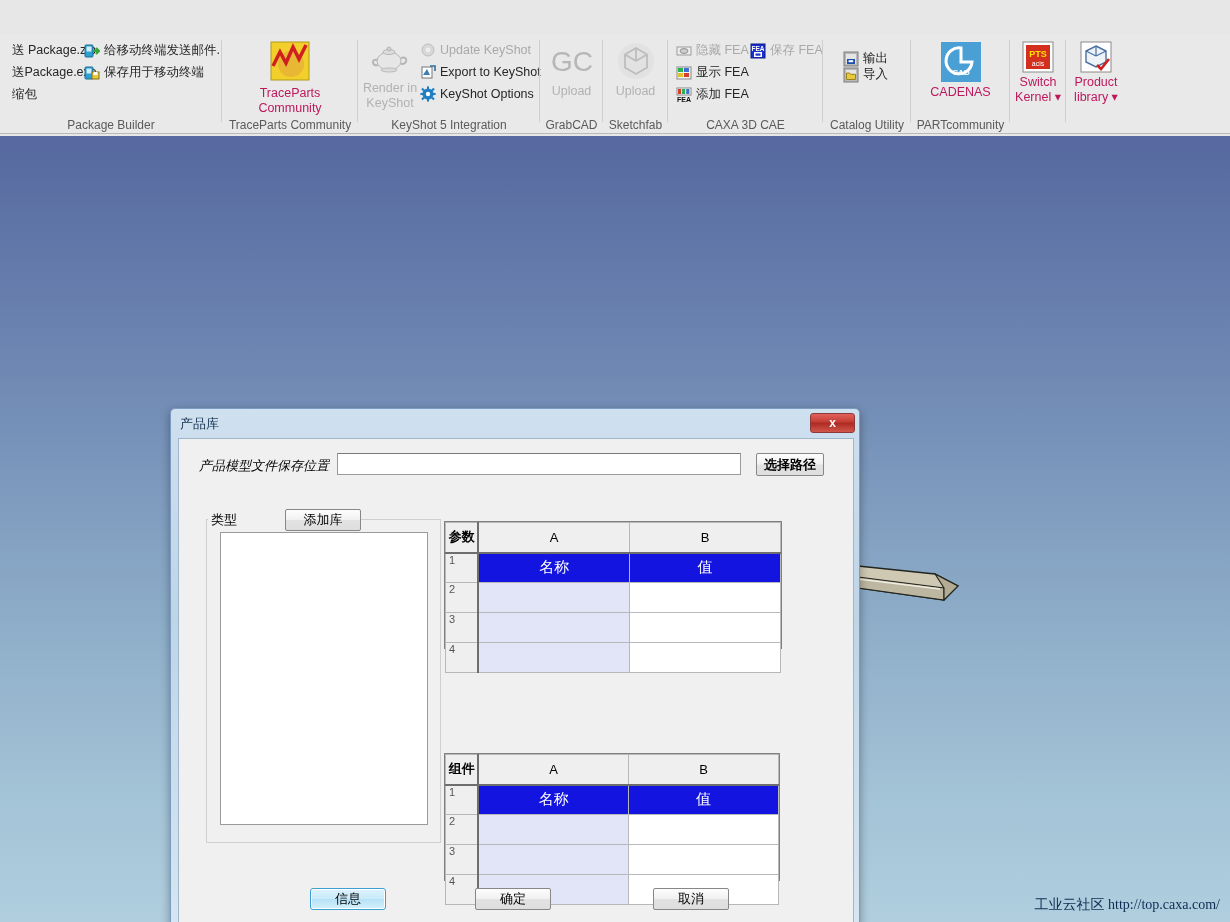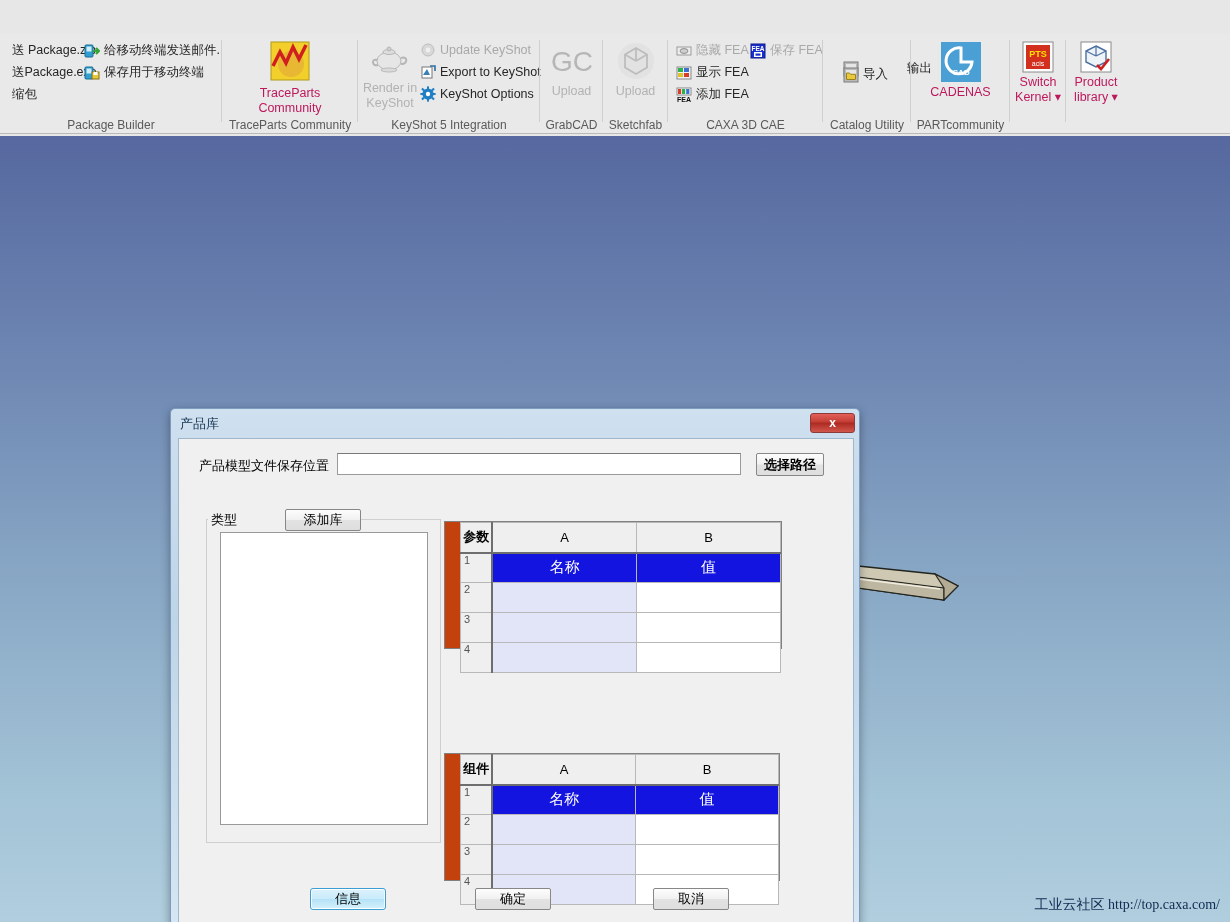--- a/index.html
+++ b/index.html
@@ -139,21 +139,21 @@
   }
   #typegroup .gbtop-right {
     position: absolute; right: 0; top: 0; width: 155px; height: 1px; background: #cfcfcf;
   }
   #typelist {
     position: absolute; left: 13px; top: 13px; width: 208px; height: 293px;
     background: #fff; border: 1px solid #9a9a9a;
   }
 
   
-  .sheet { position: absolute; border: 1px solid #808080; background: #c2410c; padding-left: 15px; }
+  .sheet { position: absolute; border: 1px solid #808080; background: #c2410c; }
   .sheet table { border-collapse: collapse; width: 100%; }
   .sheet th, .sheet td {
     border: 1px solid #b8b8b8;
     font-size: 13px; padding: 0; height: 30px;
     text-align: center; color: #000;
   }
   .sheet th.corner {
     background: #efefef; width: 33px; font-weight: bold; font-size: 13px;
     border-right: 2px solid #6e6e6e; border-bottom: 2px solid #6e6e6e;
   }
@@ -363,21 +363,21 @@
               <rect x="5.5" y="10.5" width="5" height="2.2" fill="#1a2fd0"></rect>
             </svg>
         </span>
         <span>保存 FEA</span>
       </div>
       <div class="grplabel">CAXA 3D CAE</div>
       <div class="sep"></div>
     </div>
 
     <div class="grp" style="left:823px;width:88px;">
-      <div class="sitem" style="left:20px;top:26px;gap:44px;">
+      <div class="sitem" style="left:20px;top:16px;">
         <span class="ic ic16 gl">
           <svg width="16" height="16" viewBox="0 0 16 16">
               <rect x="1" y="1" width="14" height="14" fill="#b9b9b9" stroke="#7d7d7d"></rect>
               <rect x="3" y="3" width="10" height="10" fill="#e5e5e5"></rect>
               <rect x="4" y="8" width="8" height="5" fill="#1b4fae"></rect>
               <rect x="5.6" y="9.2" width="4.6" height="2" fill="#ffffff"></rect>
             </svg>
         </span>
         <span>输出</span>
       </div>
@@ -457,21 +457,21 @@
 
   <div id="dialog">
 
     <div id="titlebar">
       <span id="dlgtitle">产品库</span>
       <div id="closebtn">x</div>
     </div>
 
     <div id="dlgbody">
 
-      <div class="lbl" style="left:20px;top:18px;">产品模型文件保存位置</div>
+      <div class="lbl" style="left:20px;top:18px;font-style:italic;">产品模型文件保存位置</div>
       <input class="txtinput" style="left: 158px; top: 14px; width: 404px; height: 22px;" value="">
       <div class="btn" style="left:577px;top:14px;width:68px;height:23px;border-radius:2px;font-weight:bold;">选择路径</div>
 
       <div class="lbl" style="left:29px;top:72px;z-index:3;background:#f0f0f0;padding:0 3px;">类型</div>
       <div id="typegroup">
         <div class="gbtop-left"></div>
         <div class="gbtop-right"></div>
         <div id="typelist"></div>
       </div>
       <div class="btn" style="left:106px;top:70px;width:76px;height:22px;border-radius:2px;">添加库</div>

